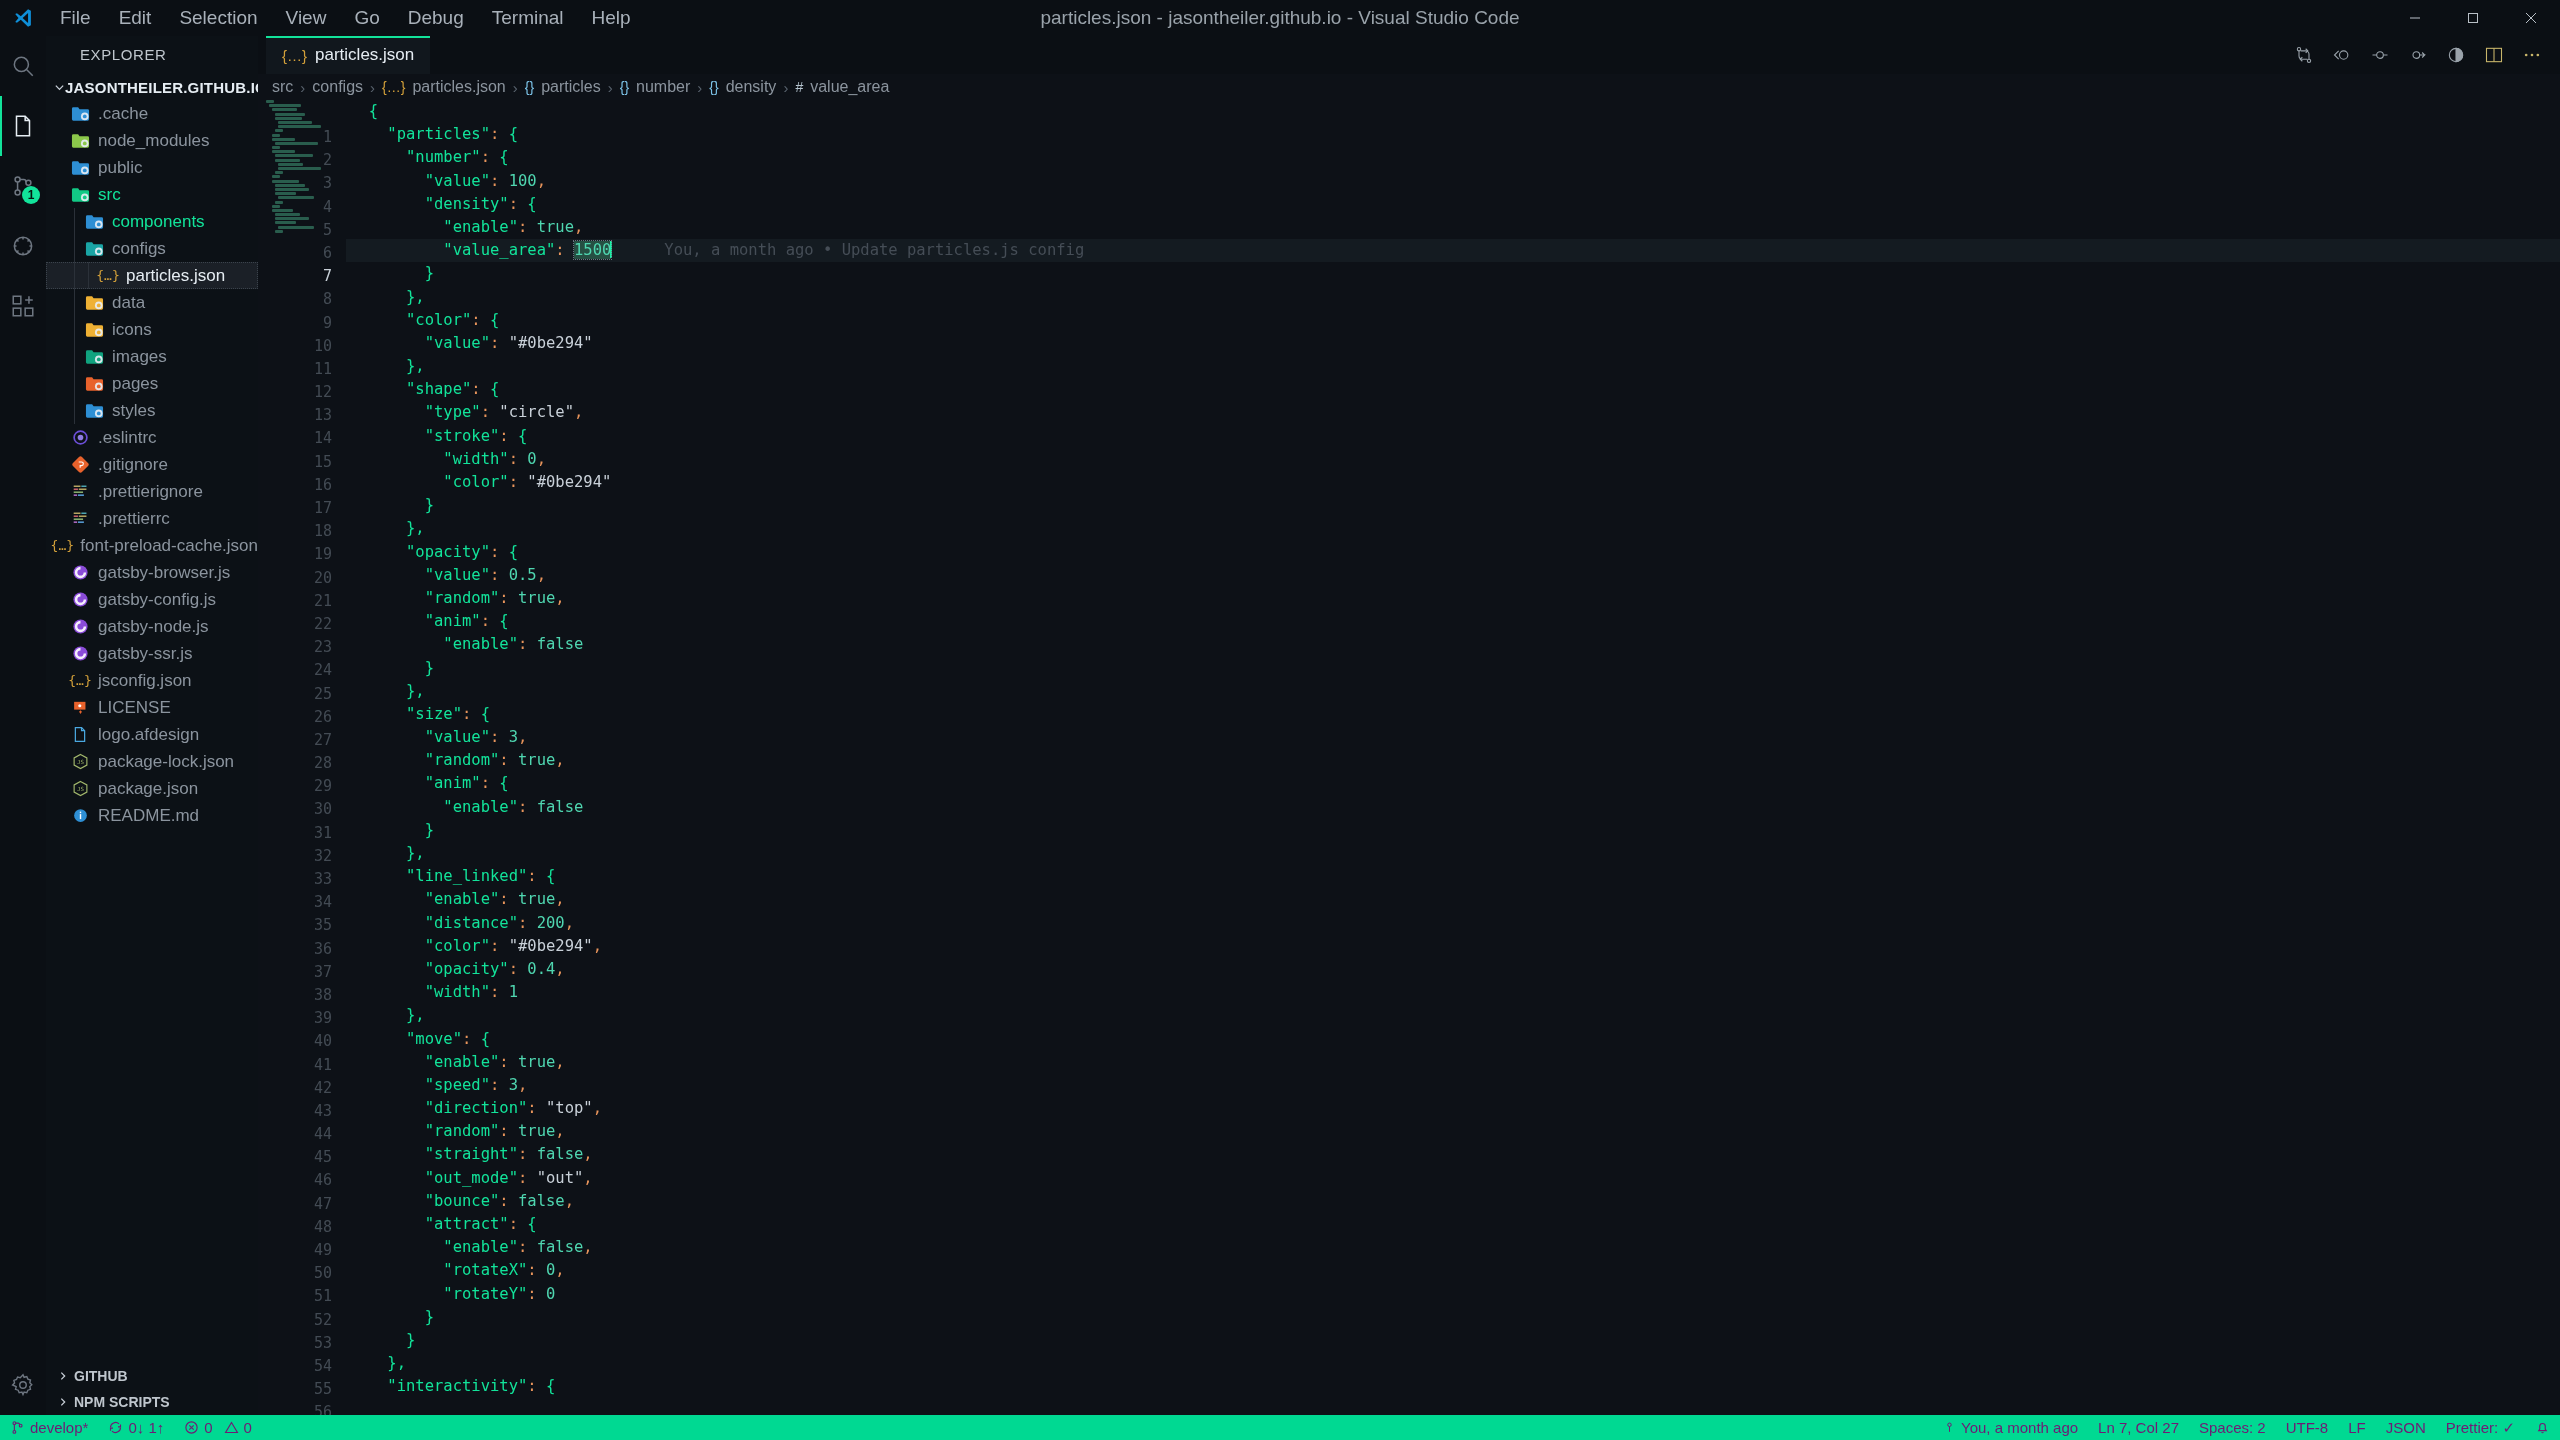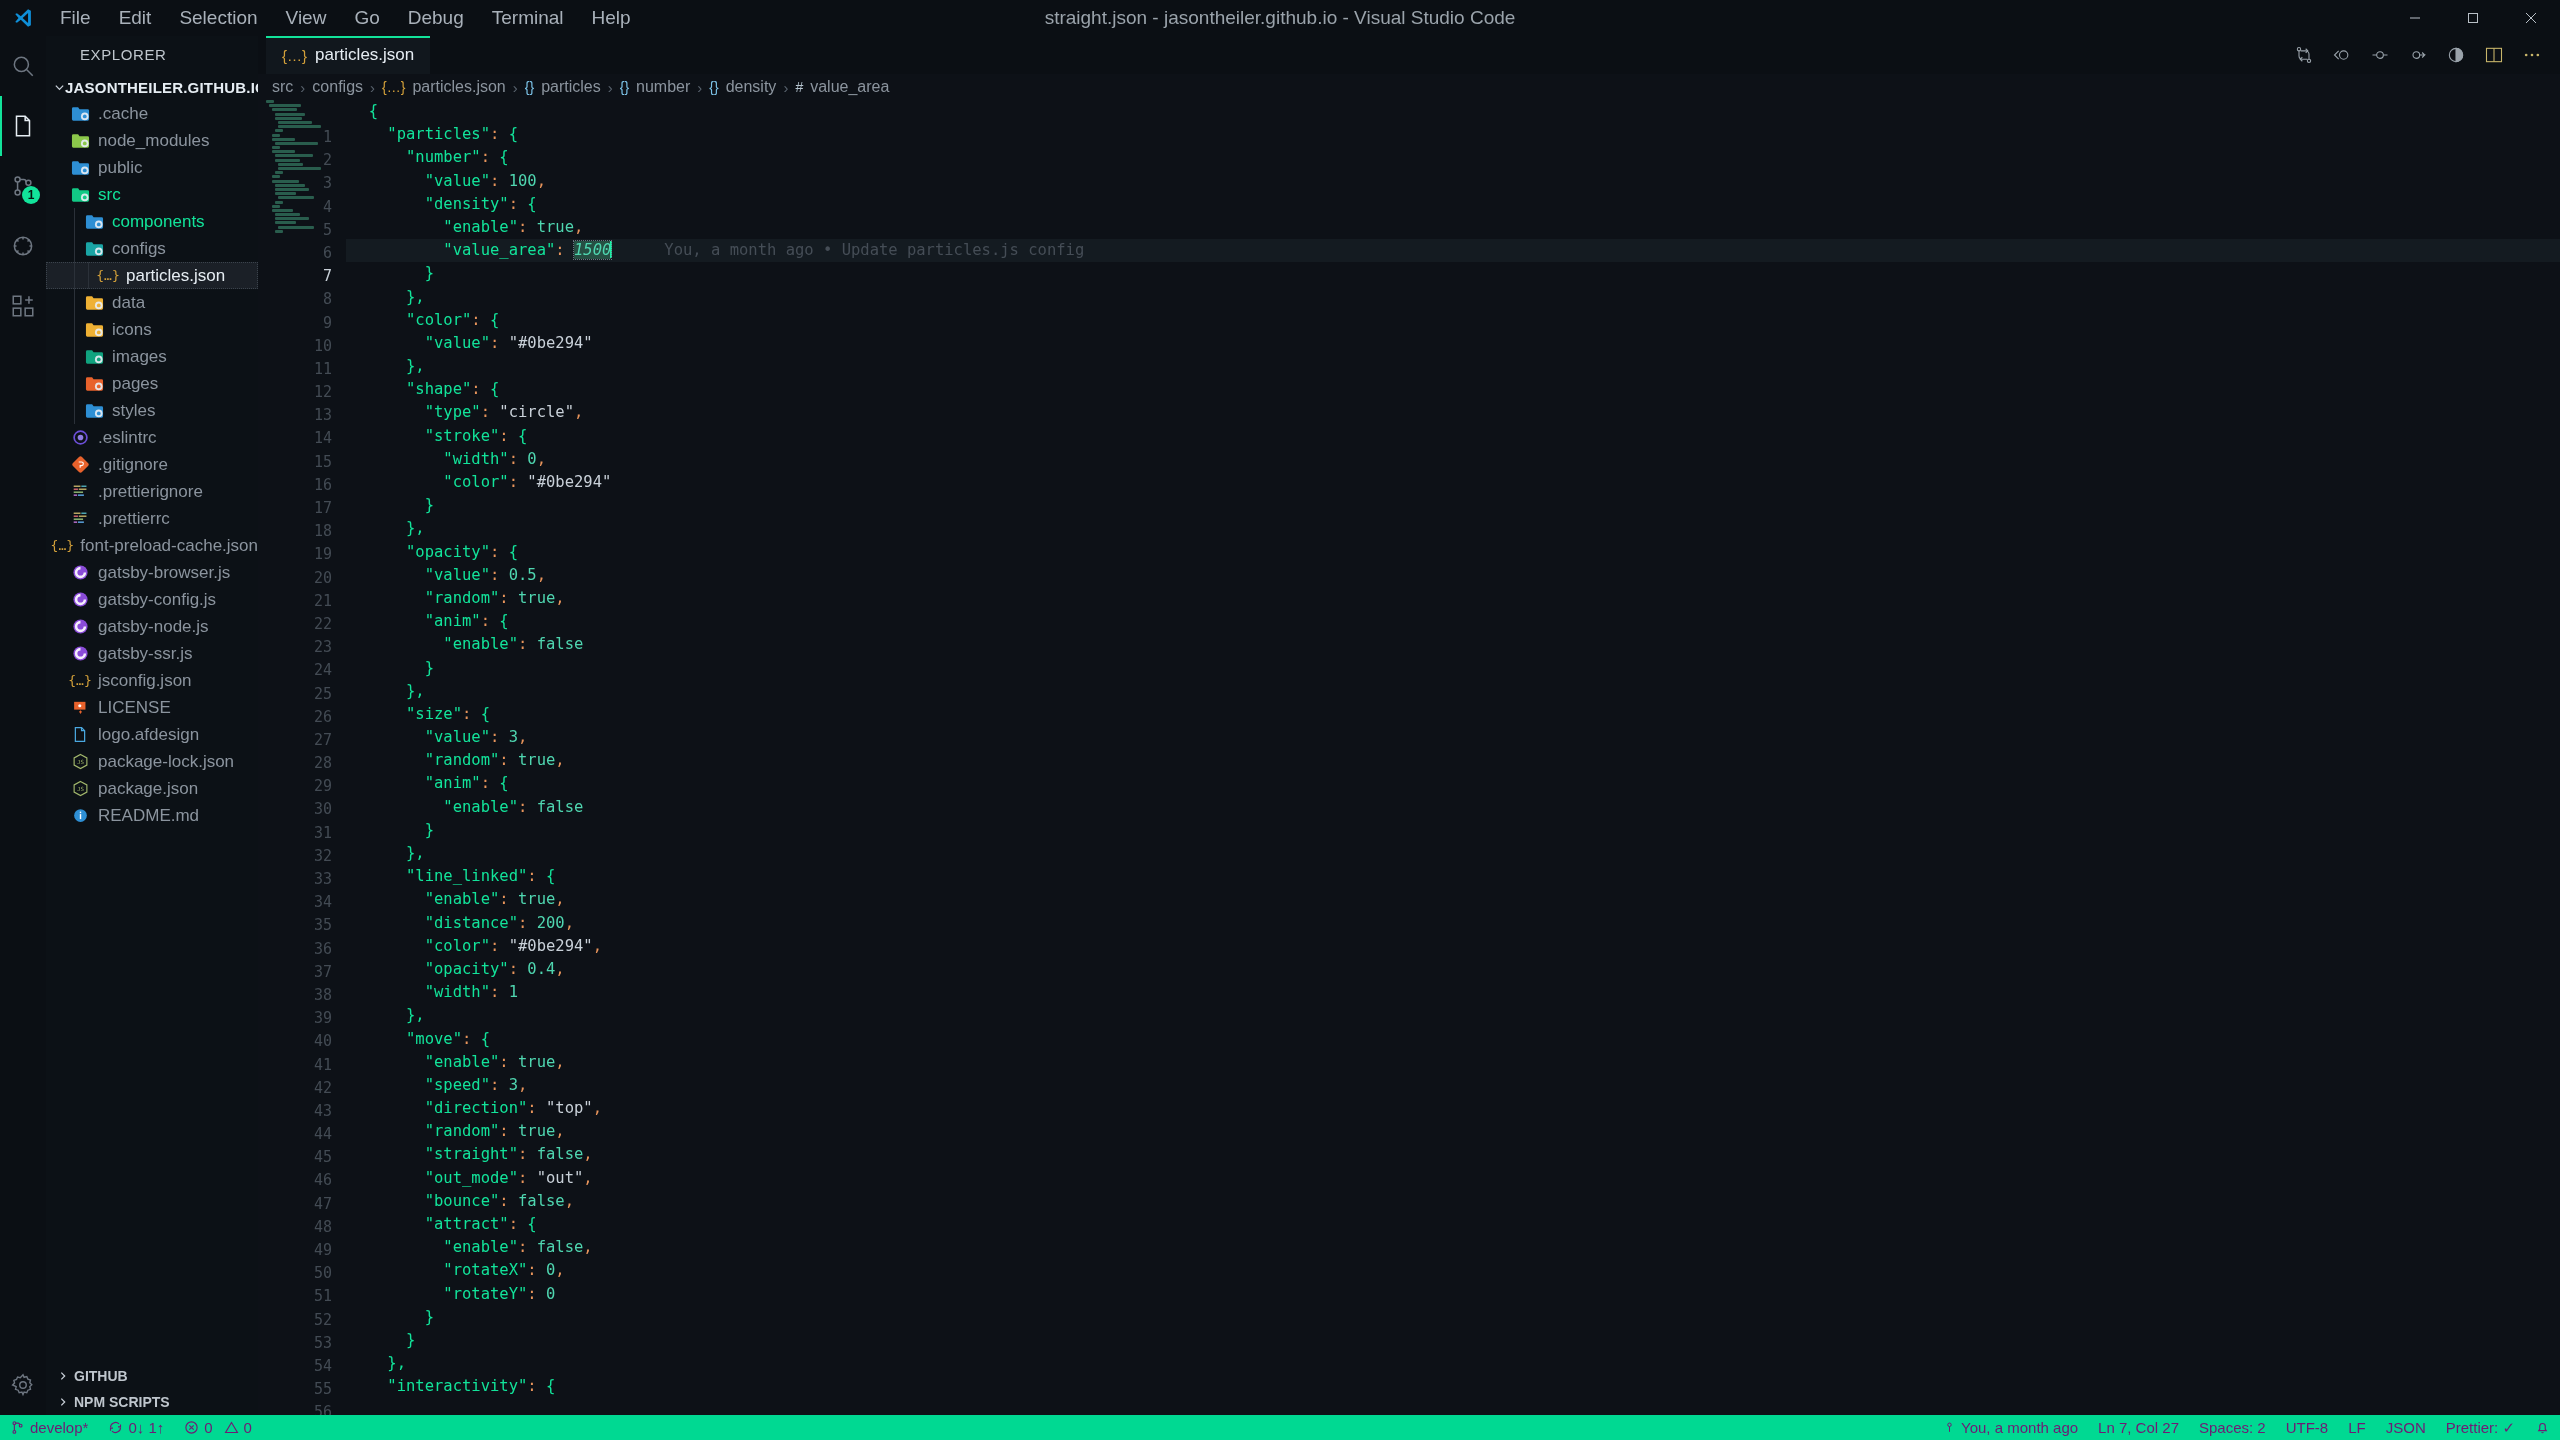--- a/index.html
+++ b/index.html
@@ -120,21 +120,21 @@
   }
   .blame-top { height: 26px; line-height: 26px; font-size: 14px; color: #4a525b; padding-left: 26px; }
   .cl { height: 23.2px; line-height: 23.2px; white-space: pre; padding-left: 4px; }
   .cl.hl { background: #141b21; }
   .k { color: #12e39a; }
   .p { color: #e8955c; }
   .n { color: #4fd6b0; }
   .b { color: #4fd6b0; }
   .s { color: #c9d1d9; }
   .br { color: #12e39a; }
-  .sel-box { background: #264f43; outline: 1px dotted #6b7681; font-style: italic; }
+  .sel-box { background: #264f43; outline: 1px dotted #6b7681; }
   .caret { display:inline-block; width:2px; height:17px; background:#19f0a5; vertical-align:-3px; margin-left:-1px;}
   .blame-inline { color: #454d56; padding-left: 52px; }
 
   .minimap {
     position: absolute; top: 0; left: 8px; width: 62px; bottom: 0;
     opacity: .85; pointer-events: none;
   }
   .mm-line { height: 3px; background: #2f6b57; margin-bottom: 1.2px; border-radius: 1px; }
 
   .scroll-deco { position:absolute; right:0; top:0; width:14px; bottom:0; }
@@ -163,21 +163,21 @@
     <div class="menu">
       <div class="menu-item">File</div>
       <div class="menu-item">Edit</div>
       <div class="menu-item">Selection</div>
       <div class="menu-item">View</div>
       <div class="menu-item">Go</div>
       <div class="menu-item">Debug</div>
       <div class="menu-item">Terminal</div>
       <div class="menu-item">Help</div>
     </div>
-    <div class="win-title">straight.json - jasontheiler.github.io - Visual Studio Code</div>
+    <div class="win-title">particles.json - jasontheiler.github.io - Visual Studio Code</div>
     <div class="win-controls">
       <div class="win-btn">
         <svg width="12" height="12" viewBox="0 0 12 12">
             <rect x="1" y="5.5" width="10" height="1" fill="currentColor"></rect>
           </svg>
       </div>
       <div class="win-btn">
         <svg width="12" height="12" viewBox="0 0 12 12">
             <rect x="1.5" y="1.5" width="9" height="9" fill="none" stroke="currentColor"></rect>
           </svg>

